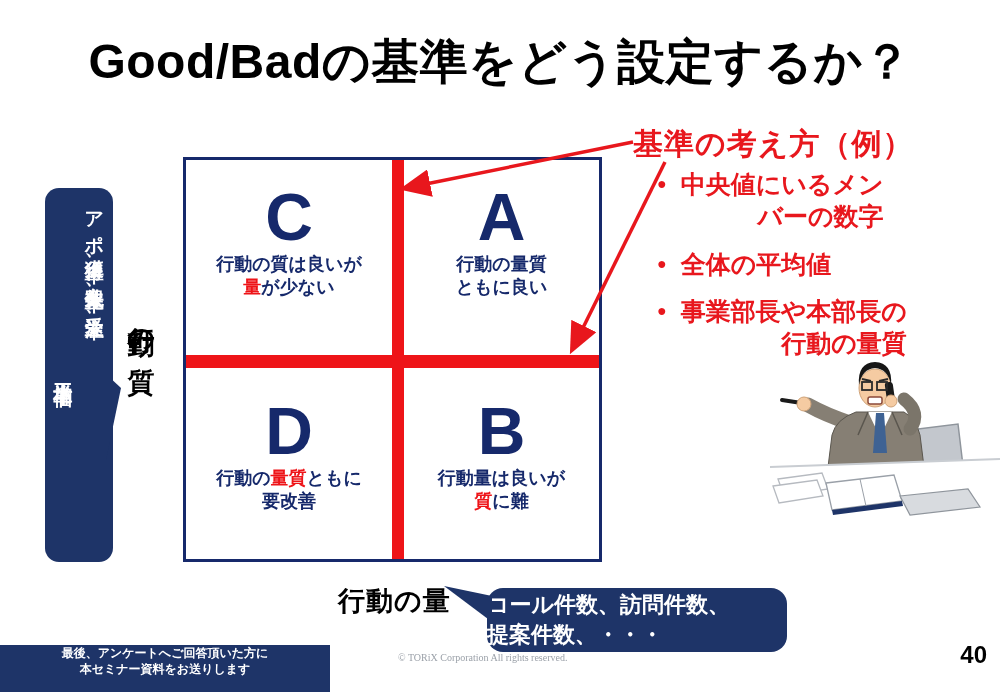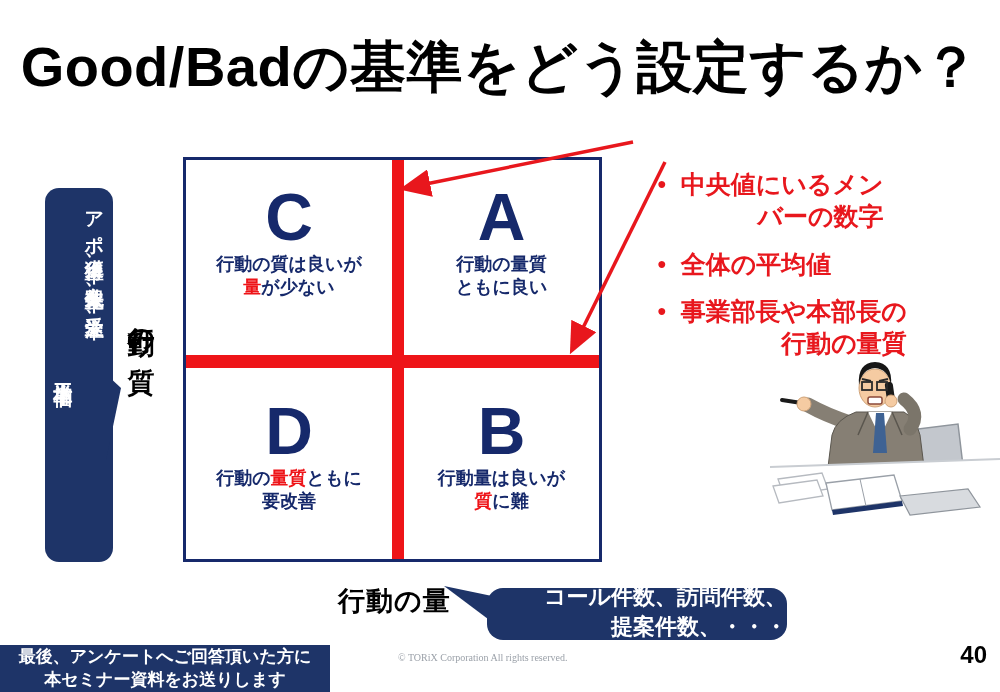--- a/index.html
+++ b/index.html
@@ -1,20 +1,20 @@
 <!DOCTYPE html>
 <html><head>
 <meta charset="utf-8">
 <style>
   html,body{margin:0;padding:0;background:#fff;}
   .slide{position:relative;width:1000px;height:692px;background:#ffffff;overflow:hidden;
          font-family:"Liberation Sans","DejaVu Sans",sans-serif;}
   
   .title{position:absolute;top:30px;left:0;width:100%;text-align:center;
-         font-size:56px;font-weight:900;color:#000;letter-spacing:0.5px;white-space:nowrap;}
+         font-size:48px;font-weight:900;color:#000;letter-spacing:0.5px;white-space:nowrap;}
   
   .matrix{position:absolute;left:183px;top:157px;width:419px;height:405px;
           border:3px solid #16296b;box-sizing:border-box;display:grid;
           grid-template-columns:206px 12px 195px;grid-template-rows:195px 13px 191px;background:#fff;}
   .vbar{grid-column:2;grid-row:1 / span 3;background:#ee1418;}
   .hbar{grid-row:2;grid-column:1 / span 3;background:#ee1418;}
   .quad{display:flex;flex-direction:column;align-items:center;padding-top:26px;box-sizing:border-box;}
   .quad.bottom{padding-top:32px;}
   .q-letter{font-size:66px;line-height:0.95;font-weight:900;color:#16296b;}
   .q-text{margin-top:4px;text-align:center;font-size:18px;font-weight:800;color:#16296b;line-height:1.3;white-space:nowrap;}
@@ -29,27 +29,27 @@
           font-size:27px;font-weight:900;color:#000;letter-spacing:3px;}
   .axis-x{position:absolute;left:338px;top:583px;font-size:27px;font-weight:900;color:#000;letter-spacing:1px;}
   
   .criteria-heading{position:absolute;left:633px;top:124px;font-size:30px;font-weight:900;
           color:#e8171d;letter-spacing:1px;white-space:nowrap;}
   .bullets{position:absolute;left:657px;top:168px;width:300px;}
   .bullet{display:flex;margin-bottom:15px;}
   .bullet .dot{color:#e8171d;font-size:16px;line-height:1;margin:8px 14px 0 0;}
   .bullet .btxt{font-size:25px;font-weight:800;color:#e8171d;line-height:1.29;white-space:nowrap;text-align:right;}
   
-  .qty-bubble{position:absolute;left:487px;top:588px;width:300px;height:52px;background:#1e3468;
-          border-radius:16px;display:flex;flex-direction:column;justify-content:center;align-items:flex-end;
-          color:#fff;font-size:22px;font-weight:800;line-height:1.35;white-space:nowrap;font-family:Liberation Mono, monospace;}
+  .qty-bubble{position:absolute;left:487px;top:588px;width:300px;height:64px;background:#1e3468;
+          border-radius:16px;display:flex;flex-direction:column;justify-content:center;align-items:flex-start;
+          color:#fff;font-size:22px;font-weight:800;line-height:1.35;white-space:nowrap;}
   
   .footer-note{position:absolute;left:0;top:645px;width:330px;height:47px;background:#1e3468;
-          display:flex;flex-direction:column;justify-content:center;align-items:center;
-          color:#fff;font-size:17px;font-weight:800;line-height:1.35;white-space:nowrap;}
+          display:flex;flex-direction:column;align-items:center;
+          color:#fff;font-size:12px;font-weight:800;line-height:1.35;white-space:nowrap;}
   .copyright{position:absolute;left:398px;top:652px;font-family:"Liberation Serif","DejaVu Serif",serif;
           font-size:10px;color:#9ba1a9;}
   .page-num{position:absolute;right:13px;top:641px;font-size:24px;font-weight:900;color:#000;}
   .overlay{position:absolute;left:0;top:0;width:1000px;height:692px;pointer-events:none;}
 </style>
 </head>
 <body>
 
 <div class="slide">
 
@@ -95,20 +95,21 @@
   <div class="q-bubble">
     <div class="vtext">
       <div>アポ獲得率、案件化率、受注率、</div>
       <div class="vcol2">平均単価・・・</div>
     </div>
   </div>
 
   <div class="axis-y">行動の質</div>
   <div class="axis-x">行動の量</div>
 
+  <div class="criteria-heading">基準の考え方（例）</div>
   <div class="bullets">
     <div class="bullet">
       <span class="dot">●</span>
       <span class="btxt">
         <div>中央値にいるメン</div>
         <div>バーの数字</div>
       </span>
     </div>
     <div class="bullet">
       <span class="dot">●</span>

